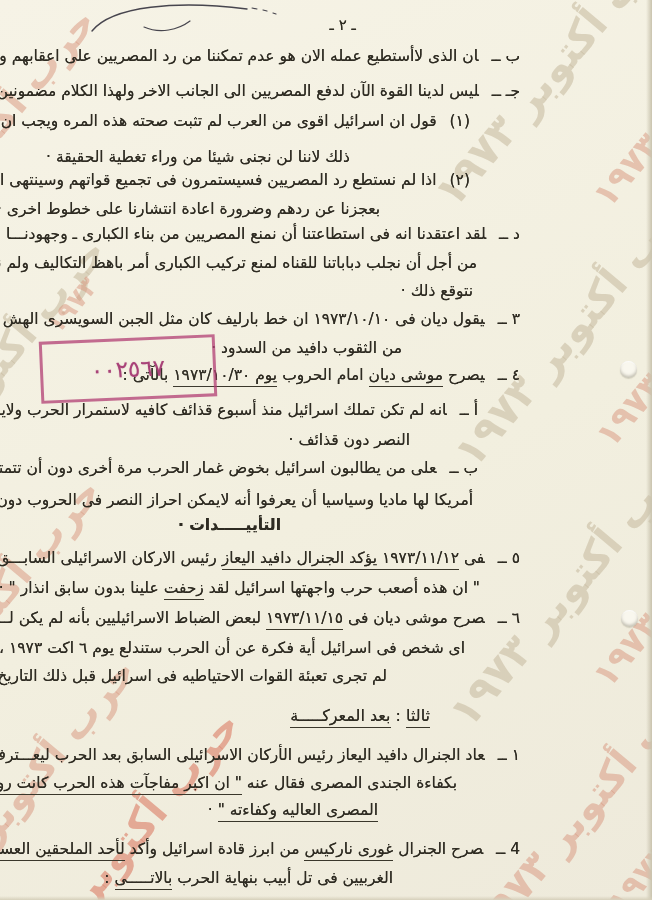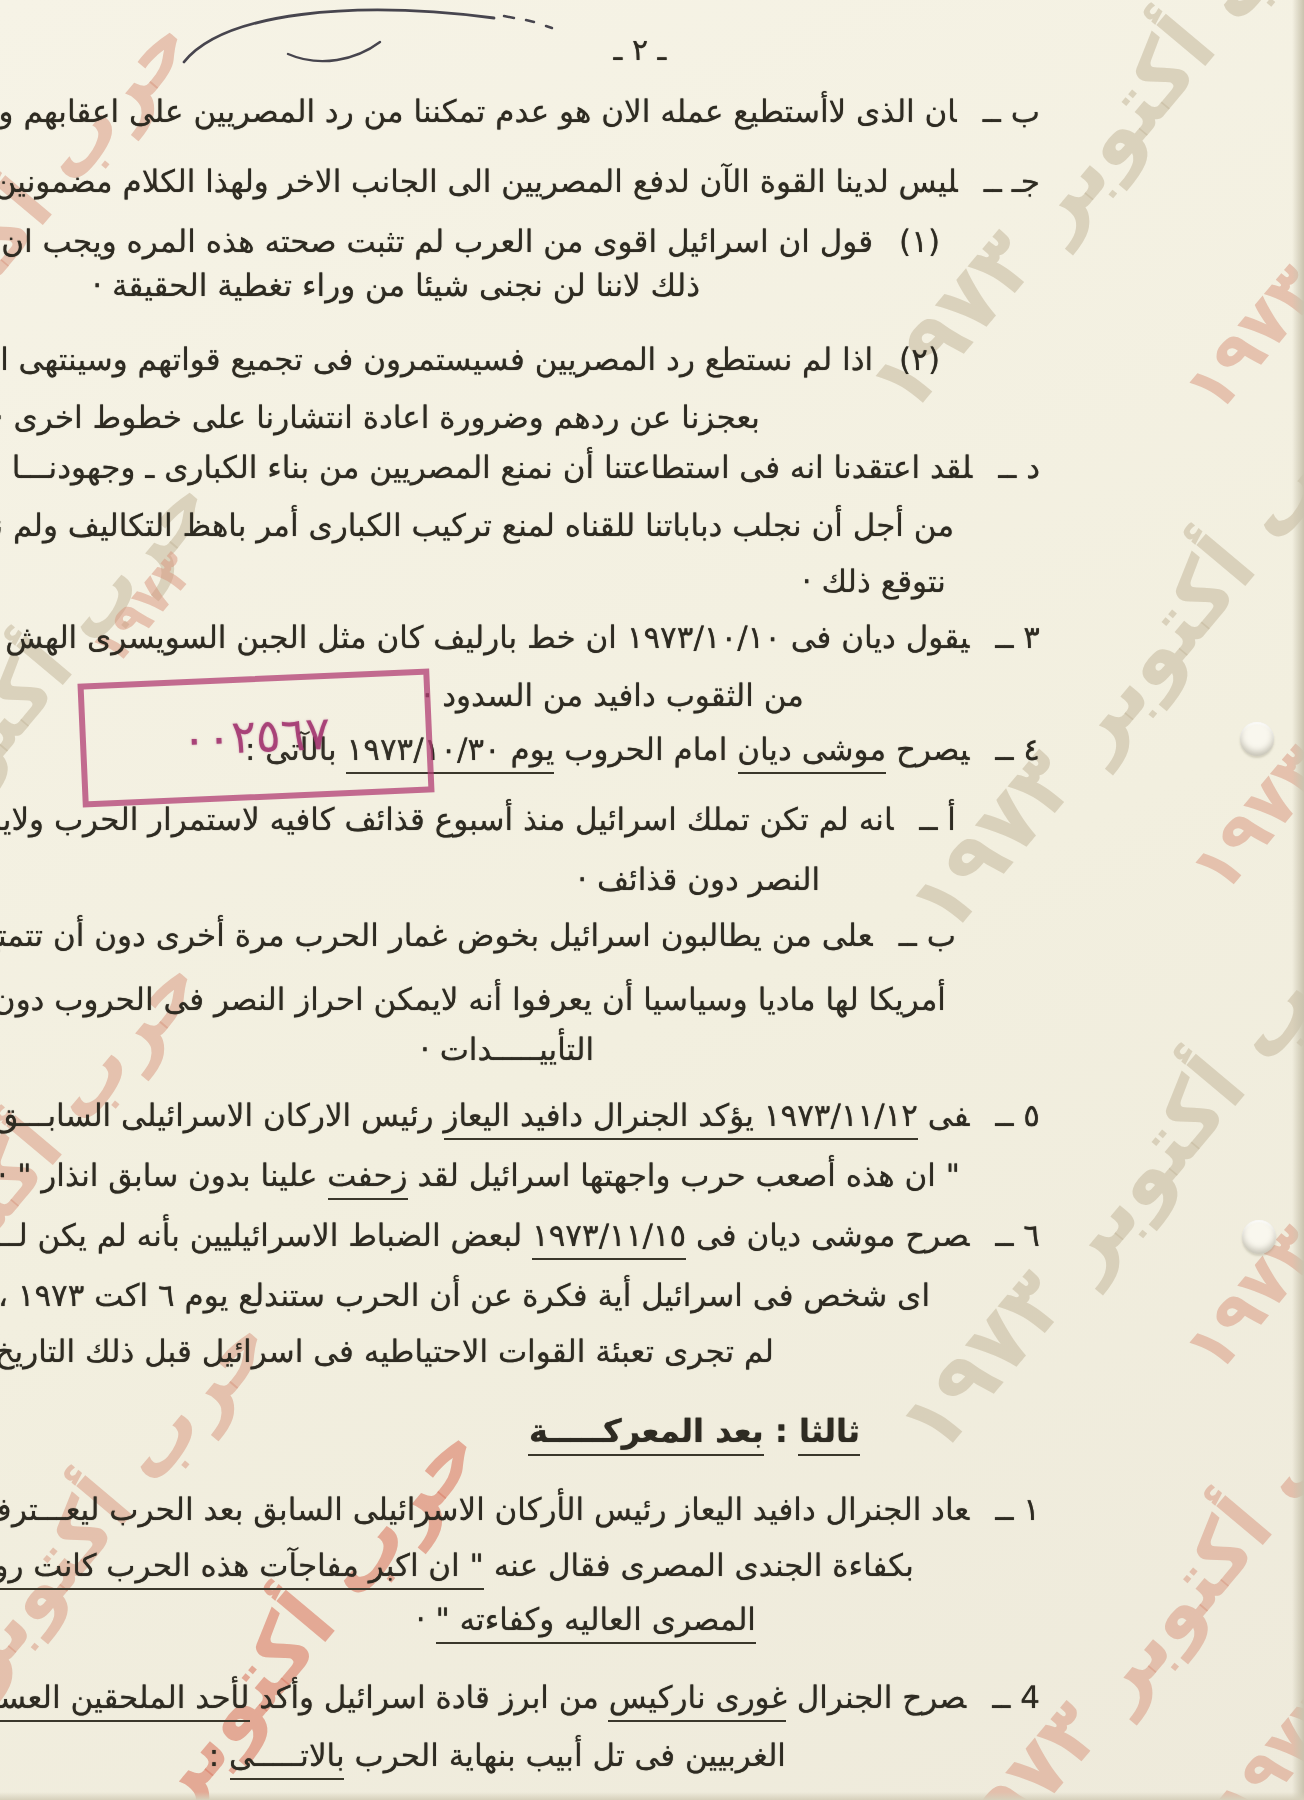--- a/index.html
+++ b/index.html
@@ -40,21 +40,21 @@
   }
   .line .marker{margin-left:13px;}
   .line .ul{
     border-bottom:1.6px solid #3a372b;
     padding-bottom:2px;
     text-align:center;
   }
   .heading{font-size:16px;}
   .pagenum{
     position:absolute;top:16px;left:284px;width:72px;
-    text-align:center;font-size:15px;letter-spacing:2px;
+    font-size:15px;letter-spacing:2px;
     text-shadow:0 0 .4px rgba(46,43,34,.85);
   }
   
   .stamp{
     position:absolute;left:40px;top:338px;width:170px;height:56px;
     border:3px solid rgba(177,62,115,.75);
     transform:rotate(-2.5deg);
     display:flex;align-items:center;justify-content:center;
     background:rgba(255,255,255,.02);
   }
@@ -102,40 +102,40 @@
     <path d="M62,27 C78,34 96,30 108,21" fill="none" stroke="#47454e" stroke-width="1.2" stroke-linecap="round"></path>
     <path d="M170,8 l5,1 m6,1 l4,1 m6,2 l3,1" fill="none" stroke="#47454e" stroke-width="1.2" stroke-linecap="round"></path>
   </svg>
 
   <div class="pagenum">ـ ٢ ـ</div>
 
   <div id="doc-lines">
       <div class="line" style="top: 45px; right: 132px;"><span class="marker">ب ــ</span><span>ان الذى لاأستطيع عمله الان هو عدم تمكننا من رد المصريين على اعقابهم وهزيمتهم الان ·</span></div>
       <div class="line" style="top: 80px; right: 132px;"><span class="marker">جـ ــ</span><span>ليس لدينا القوة الآن لدفع المصريين الى الجانب الاخر ولهذا الكلام مضمونين :</span></div>
       <div class="line" style="top: 110px; right: 182px;"><span class="marker">(١)</span><span>قول ان اسرائيل اقوى من العرب لم تثبت صحته هذه المره ويجب ان اقـــول</span></div>
-      <div class="line" style="top: 132px; right: 302px;"><span>ذلك لاننا لن نجنى شيئا من وراء تغطية الحقيقة ·</span></div>
+      <div class="line" style="top: 146px; right: 302px;"><span>ذلك لاننا لن نجنى شيئا من وراء تغطية الحقيقة ·</span></div>
       <div class="line" style="top: 169px; right: 182px;"><span class="marker">(٢)</span><span>اذا لم نستطع رد المصريين فسيستمرون فى تجميع قواتهم وسينتهى الموقف</span></div>
       <div class="line" style="top: 198px; right: 272px;"><span>بعجزنا عن ردهم وضرورة اعادة انتشارنا على خطوط اخرى ·</span></div>
       <div class="line" style="top: 223px; right: 132px;"><span class="marker">د ــ</span><span>لقد اعتقدنا انه فى استطاعتنا أن نمنع المصريين من بناء الكبارى ـ وجهودنـــا</span></div>
       <div class="line" style="top: 252px; right: 175px;"><span>من أجل أن نجلب دباباتنا للقناه لمنع تركيب الكبارى أمر باهظ التكاليف ولم نكـــن</span></div>
       <div class="line" style="top: 280px; right: 179px;"><span>نتوقع ذلك ·</span></div>
       <div class="line" style="top: 308px; right: 132px;"><span class="marker">٣ ــ</span><span>يقول ديان فى ١٩٧٣/١٠/١٠ ان خط بارليف كان مثل الجبن السويسرى الهش فيـــه</span></div>
       <div class="line" style="top: 337px; right: 250px;"><span>من الثقوب دافيد من السدود ·</span></div>
       <div class="line" style="top: 364px; right: 132px;"><span class="marker">٤ ــ</span><span>يصرح </span><span class="ul">موشى ديان</span><span> امام الحروب </span><span class="ul">يوم ١٩٧٣/١٠/٣٠</span><span> بالآتى :</span></div>
       <div class="line" style="top: 399px; right: 174px;"><span class="marker">أ ــ</span><span>انه لم تكن تملك اسرائيل منذ أسبوع قذائف كافيه لاستمرار الحرب ولايمكن احـــراز</span></div>
       <div class="line" style="top: 429px; right: 242px;"><span>النصر دون قذائف ·</span></div>
       <div class="line" style="top: 457px; right: 174px;"><span class="marker">ب ــ</span><span>على من يطالبون اسرائيل بخوض غمار الحرب مرة أخرى دون أن تتمتع بتأييـــــد</span></div>
       <div class="line" style="top: 489px; right: 179px;"><span>أمريكا لها ماديا وسياسيا أن يعرفوا أنه لايمكن احراز النصر فى الحروب دون هذه</span></div>
-      <div class="line" style="top: 514px; right: 355px;"><span>التأييـــــدات ·</span></div>
+      <div class="line" style="top: 514px; right: 371px; font-weight: bold;"><span>التأييـــــدات ·</span></div>
       <div class="line" style="top: 547px; right: 132px;"><span class="marker">٥ ــ</span><span>فى </span><span class="ul">١٩٧٣/١١/١٢ يؤكد الجنرال دافيد اليعاز</span><span> رئيس الاركان الاسرائيلى السابـــق</span></div>
       <div class="line" style="top: 577px; right: 172px;"><span>" ان هذه أصعب حرب واجهتها اسرائيل لقد </span><span class="ul">زحفت</span><span> علينا بدون سابق انذار " ·</span></div>
       <div class="line" style="top: 607px; right: 132px;"><span class="marker">٦ ــ</span><span>صرح موشى ديان فى </span><span class="ul">١٩٧٣/١١/١٥</span><span> لبعض الضباط الاسرائيليين بأنه لم يكن لـــدى</span></div>
       <div class="line" style="top: 637px; right: 187px;"><span>اى شخص فى اسرائيل أية فكرة عن أن الحرب ستندلع يوم ٦ اكت ١٩٧٣ ، ولذلـــــك</span></div>
       <div class="line" style="top: 665px; right: 265px;"><span>لم تجرى تعبئة القوات الاحتياطيه فى اسرائيل قبل ذلك التاريخ ·</span></div>
-      <div class="line heading" style="top: 705px; right: 222px; font-weight: bold;"><span class="ul">ثالثا</span><span> : </span><span class="ul">بعد المعركـــــة</span></div>
+      <div class="line heading" style="top: 705px; right: 222px;"><span class="ul">ثالثا</span><span> : </span><span class="ul">بعد المعركـــــة</span></div>
       <div class="line" style="top: 744px; right: 132px;"><span class="marker">١ ــ</span><span>عاد الجنرال دافيد اليعاز رئيس الأركان الاسرائيلى السابق بعد الحرب ليعـــترف</span></div>
       <div class="line" style="top: 772px; right: 195px;"><span>بكفاءة الجندى المصرى فقال عنه </span><span class="ul">" ان اكبر مفاجآت هذه الحرب كانت روح الجنـــدى</span></div>
       <div class="line" style="top: 799px; right: 274px;"><span class="ul">المصرى العاليه وكفاءته "</span><span> ·</span></div>
       <div class="line" style="top: 838px; right: 132px;"><span class="marker">4 ــ</span><span>صرح الجنرال </span><span class="ul">غورى ناركيس</span><span> من ابرز قادة اسرائيل وأكد </span><span class="ul">لأحد الملحقين العسكريـــــين</span></div>
       <div class="line" style="top: 867px; right: 259px;"><span>الغربيين فى تل أبيب بنهاية الحرب </span><span class="ul">بالاتـــــى</span><span> :</span></div>
     </div>
 
   <div class="stamp">
     <span>٠٠٢٥٦٧</span>
   </div>

